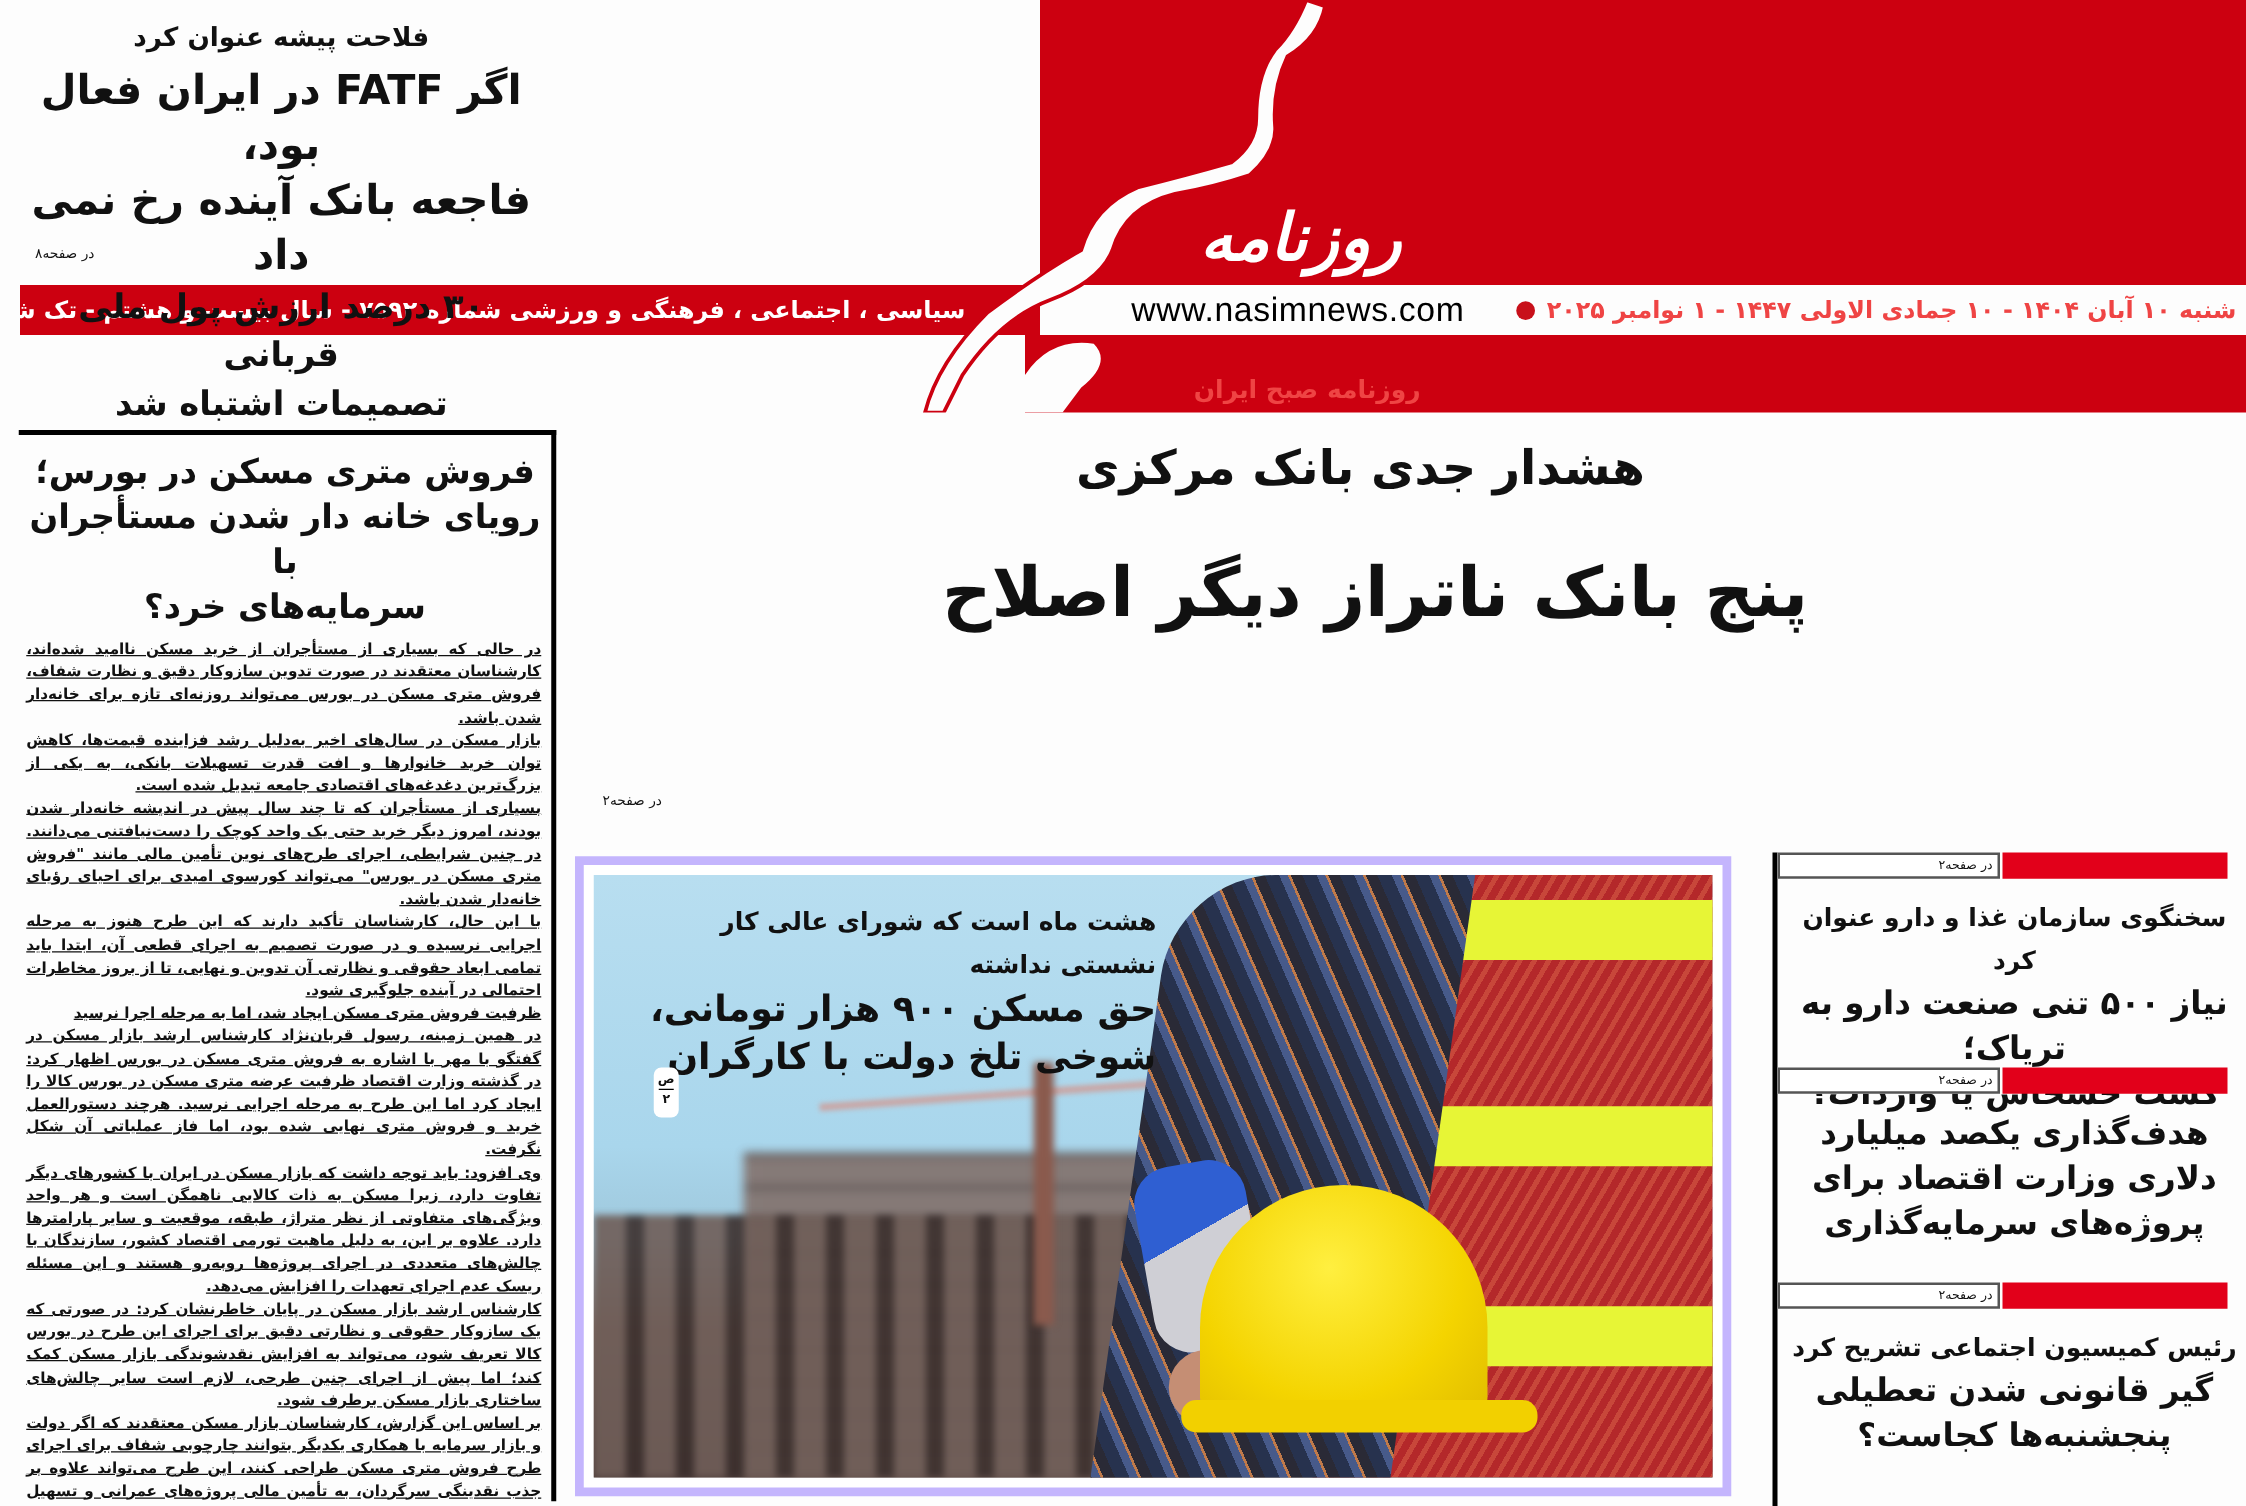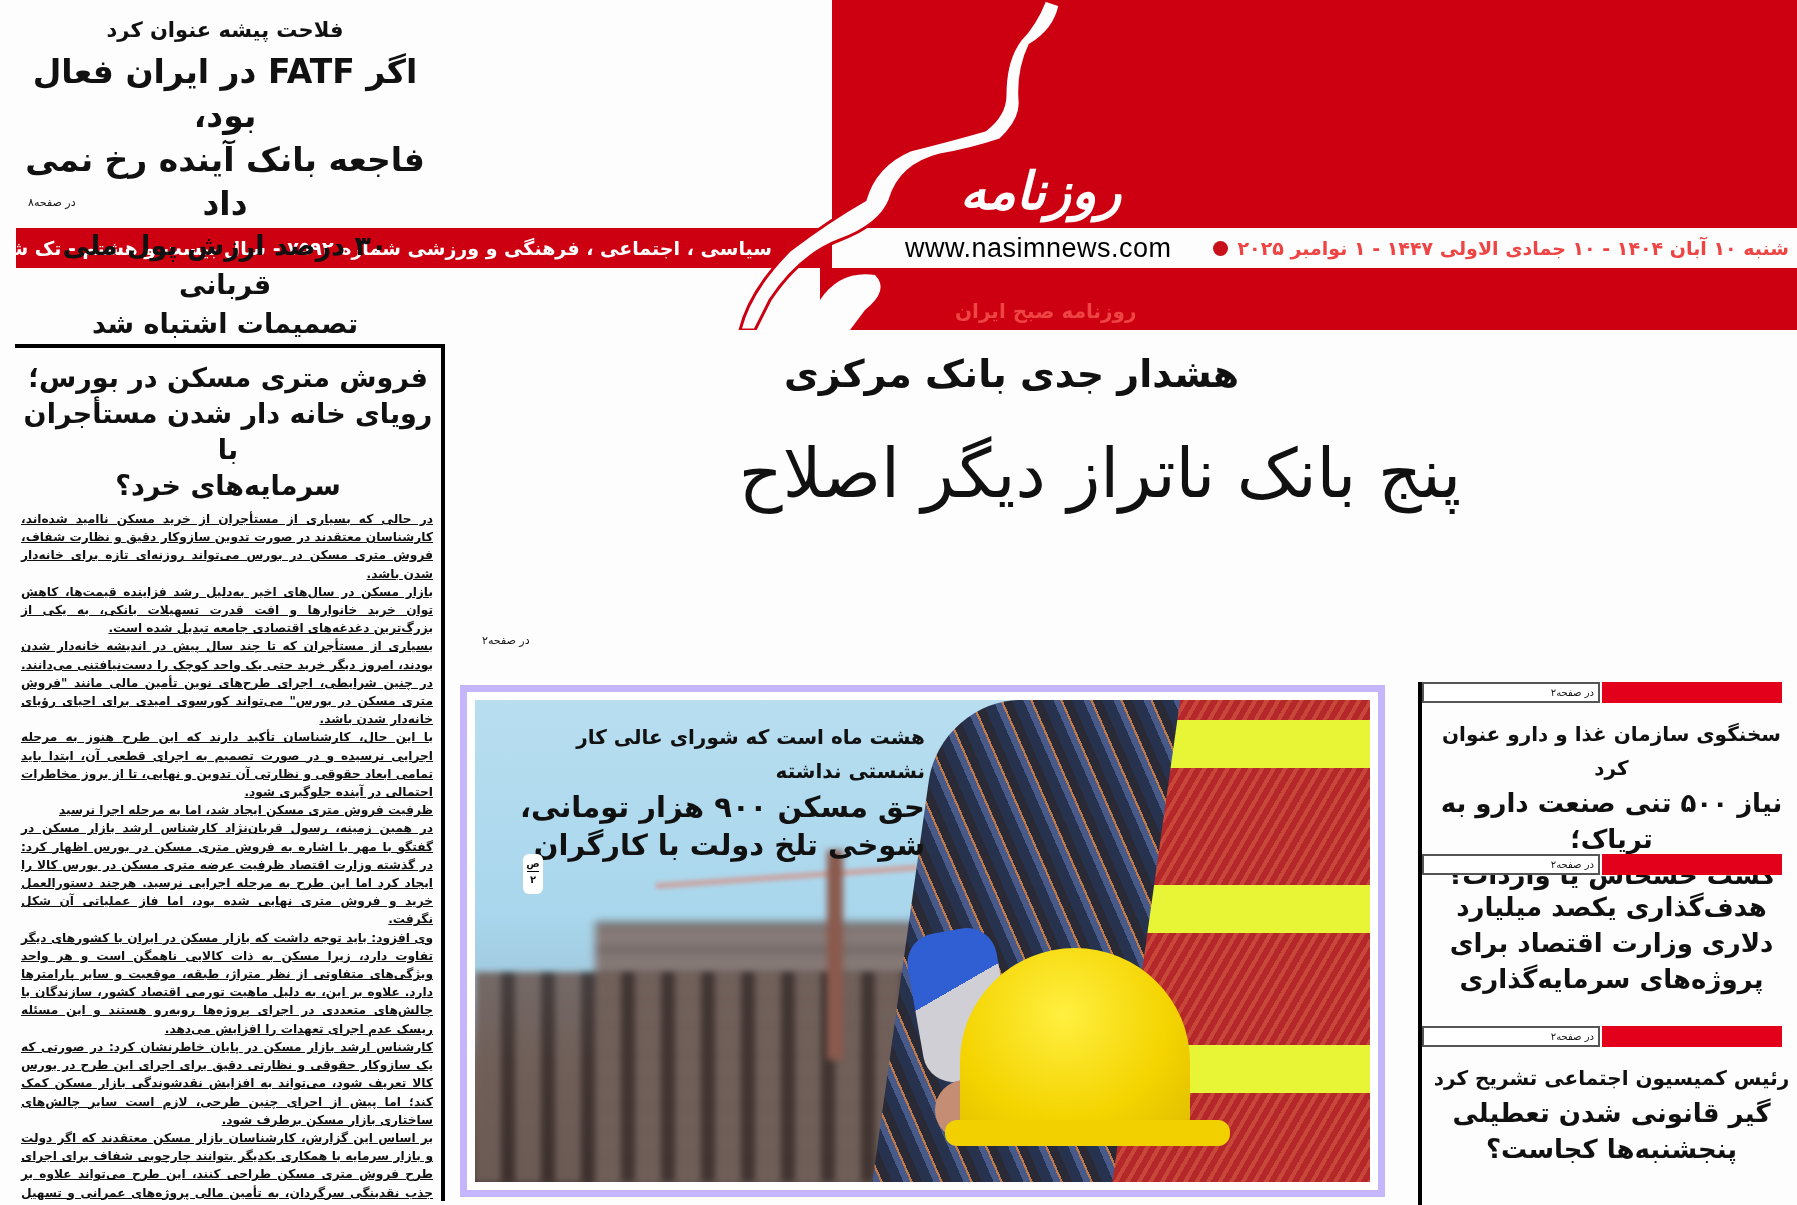--- a/index.html
+++ b/index.html
@@ -75,26 +75,26 @@
   }
   .lc-body {
     direction: rtl; text-align: justify; font-size: 12.2px; line-height: 18.2px; font-weight: bold;
     padding: 4px 8px 0 6px; color: #111;
   }
   .lc-body p { margin: 0; text-decoration: underline; }
   .lc-body .subhead { font-weight: 900; }
 
   
   .main-kicker {
-    position: absolute; left: 784px; top: 352px; width: 500px; text-align: left; direction: rtl;
+    position: absolute; left: 816px; top: 352px; width: 500px; text-align: right; direction: rtl;
     font-size: 38px; font-weight: bold;
   }
   .main-head {
     position: absolute; left: 500px; top: 420px; width: 1200px; text-align: center; direction: rtl;
-    font-size: 68px; font-weight: 400; line-height: 108px; letter-spacing: -1px;
+    font-size: 55px; font-weight: 700; line-height: 108px; letter-spacing: -1px;
   }
   .main-page { position: absolute; left: 482px; top: 634px; font-size: 11px; direction: rtl; }
 
   
   .photo-frame {
     position: absolute; left: 460px; top: 685px; width: 925px; height: 512px;
     background: #fff; border: 7px solid #c4b5fd;
   }
   .photo {
     position: absolute; left: 8px; top: 8px; right: 8px; bottom: 8px; overflow: hidden;

